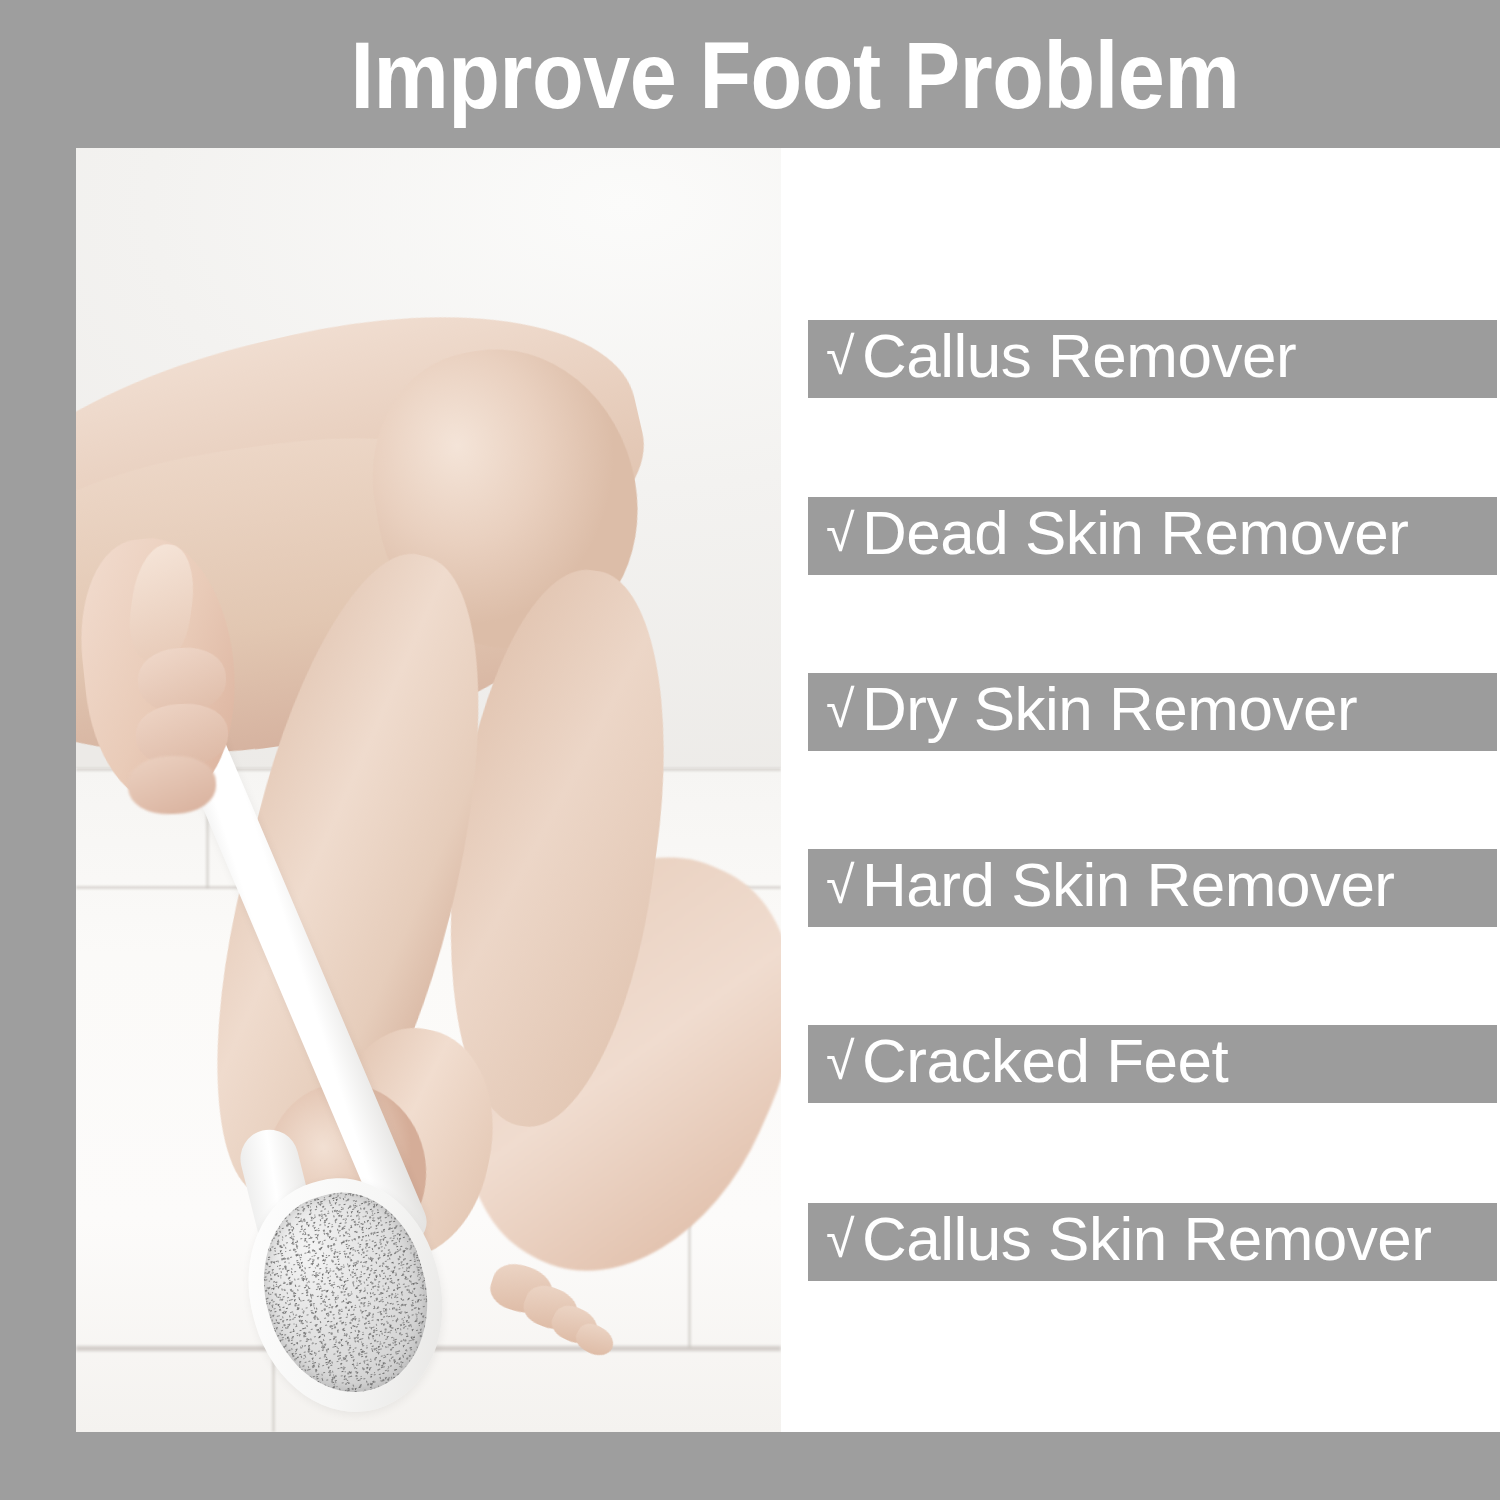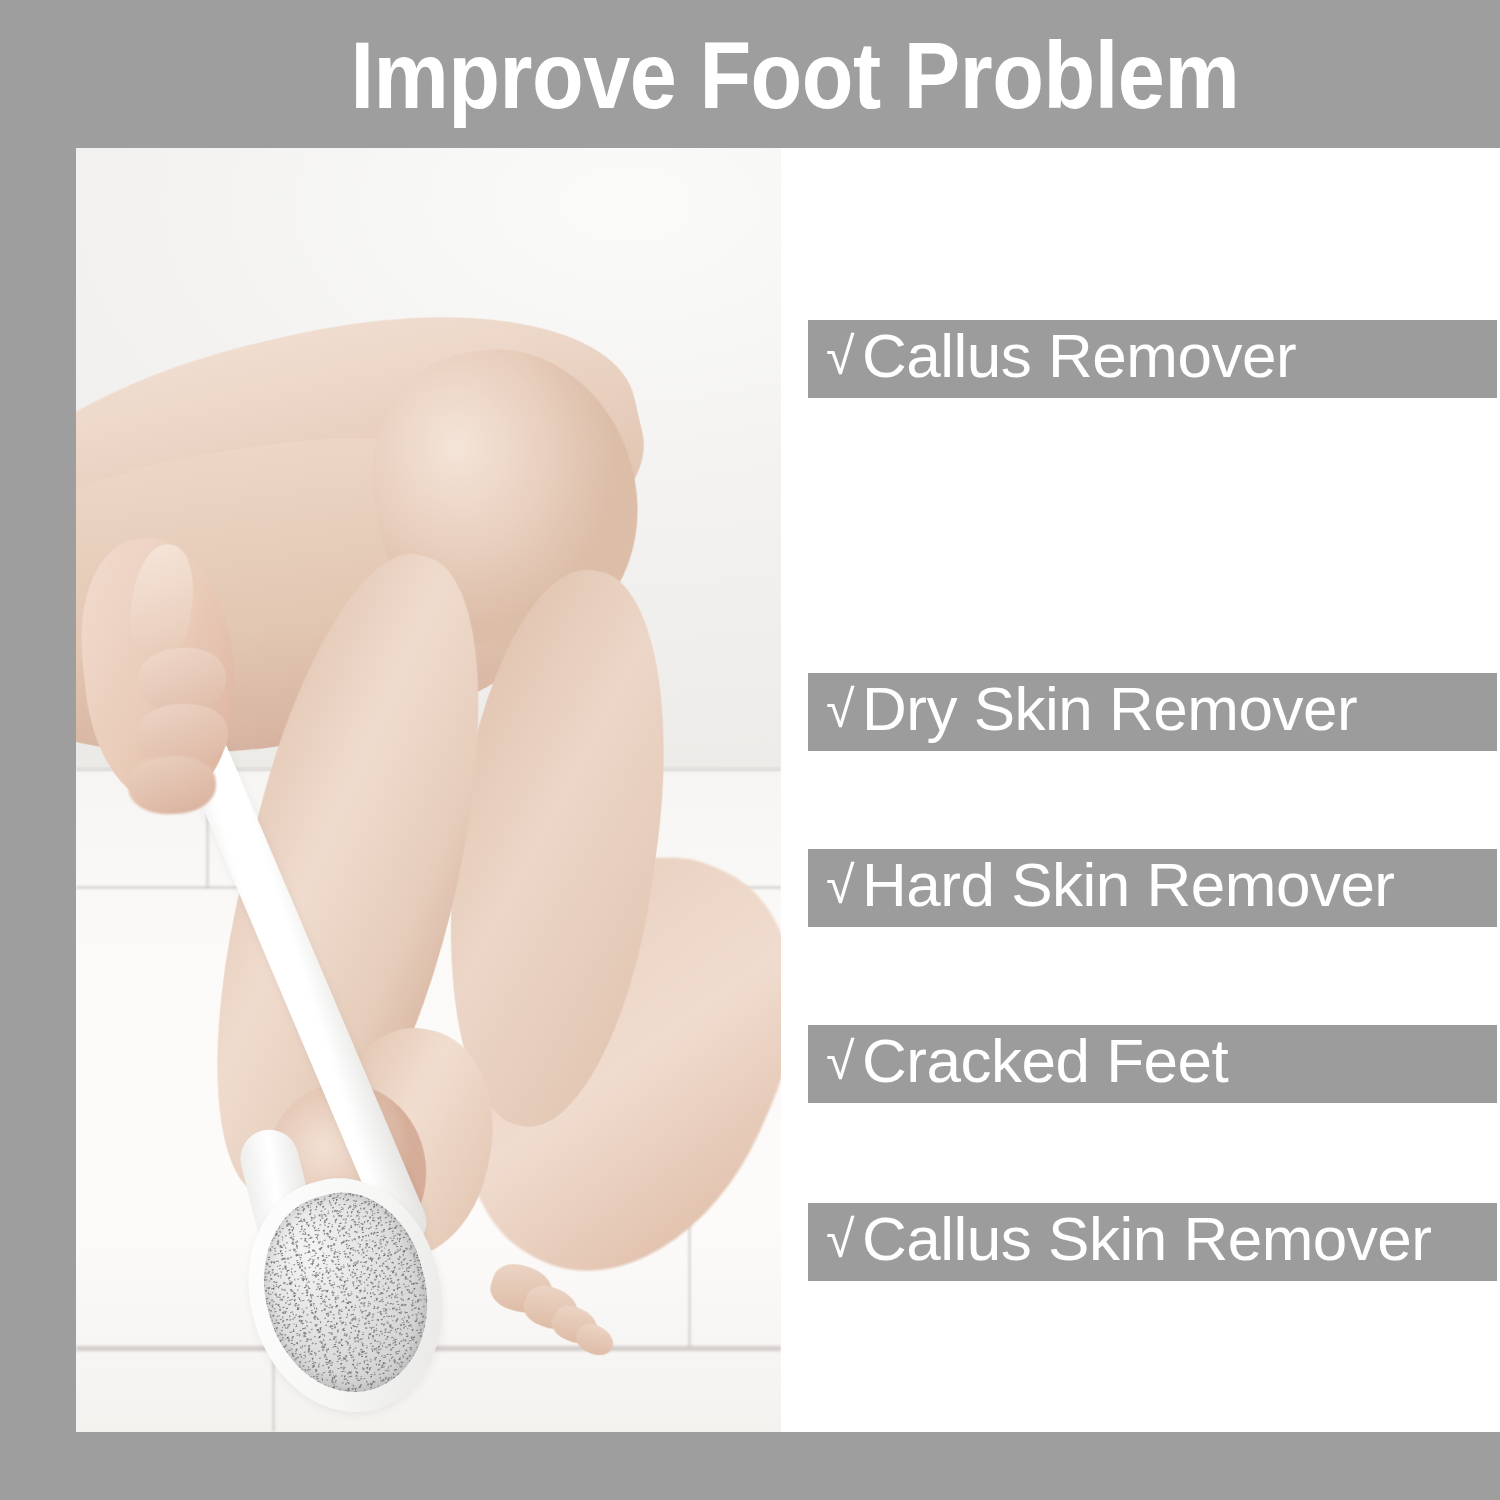--- a/index.html
+++ b/index.html
@@ -258,20 +258,23 @@
                   background:linear-gradient(160deg,#ecd2c2,#d8b09c);
                   border-radius:46%;transform:rotate(-2deg);filter:blur(.8px);"></div>
     </div>
 
     <div id="features">
 
       <div class="bar" style="top:172px">
         <span class="bar-text"><span class="check">√</span><span>Callus Remover</span></span>
       </div>
 
+      <div class="bar" style="top:349px">
+        <span class="bar-text"><span class="check">√</span><span>Dead Skin Remover</span></span>
+      </div>
 
       <div class="bar" style="top:701px">
         <span class="bar-text"><span class="check">√</span><span>Hard Skin Remover</span></span>
       </div>
 
       <div class="bar" style="top:525px">
         <span class="bar-text"><span class="check">√</span><span>Dry Skin Remover</span></span>
       </div>
 
       <div class="bar" style="top:877px">

